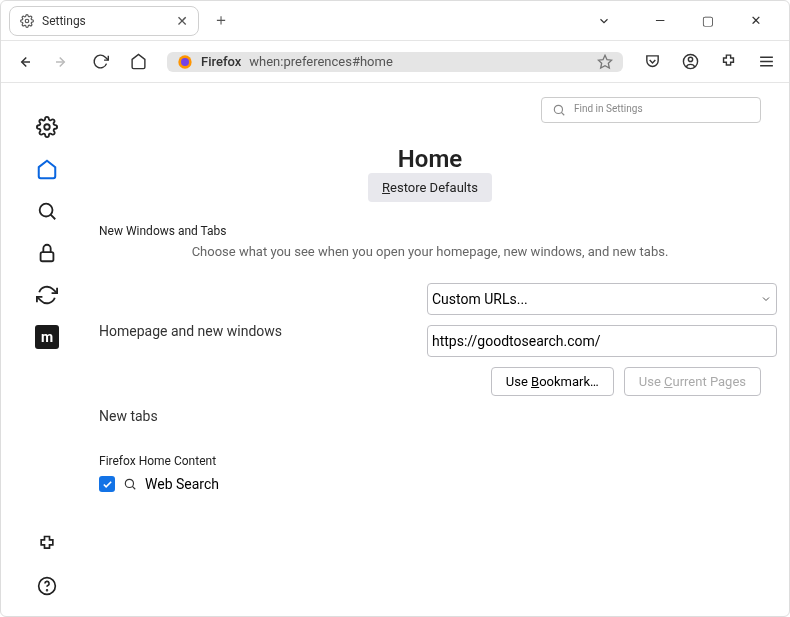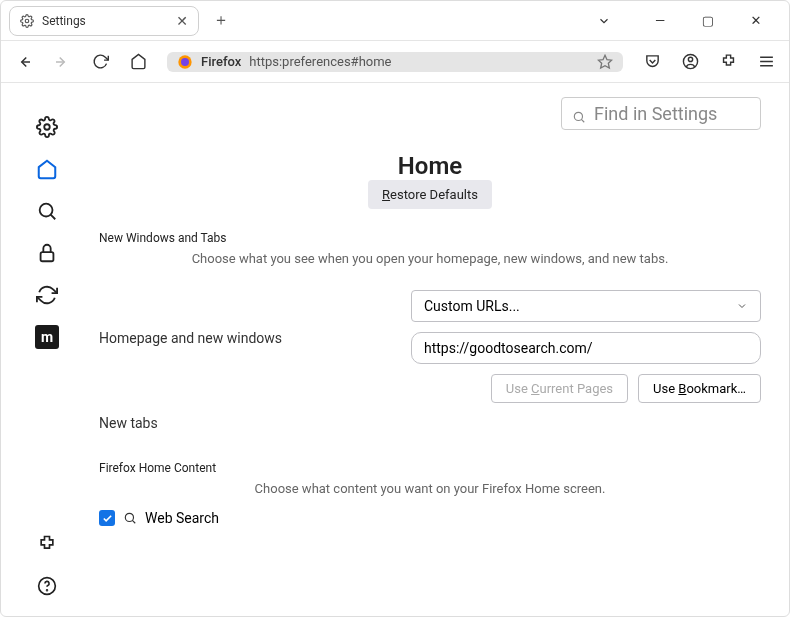--- a/index.html
+++ b/index.html
@@ -22,30 +22,30 @@
 
 .content { display: flex; height: calc(100% - 82px); }
 .sidebar { width: 92px; display: flex; flex-direction: column; align-items: center; padding-top: 26px; gap: 6px; }
 .sideicon { width: 36px; height: 36px; display: flex; align-items: center; justify-content: center; border-radius: 6px; cursor: pointer; color: #222; }
 .sideicon.active { color: #0a66e0; }
 .sidebar-bottom { margin-top: auto; margin-bottom: 12px; display:flex; flex-direction:column; gap:6px; align-items:center;}
 .m-badge { background:#1a1a1a; color:#fff; width:24px; height:24px; display:flex; align-items:center; justify-content:center; border-radius:3px; font-weight:bold; font-size:14px;}
 
 .main { flex: 1; padding: 14px 28px 0 6px; overflow: hidden; position: relative; }
 .searchwrap { display:flex; justify-content:flex-end; margin-bottom: 22px;}
-.search-settings { display:flex; align-items:flex-end; gap:8px; border:1px solid #ccc; border-radius:4px; padding:5px 10px; width:200px; font-size:18px; color:#888;}
+.search-settings { display:flex; align-items:flex-start; gap:8px; border:1px solid #ccc; border-radius:4px; padding:5px 10px; width:220px; font-size:10px; color:#888;}
 .headrow { display:flex; align-items:center; justify-content:space-between; margin-bottom:22px;flex-direction:column;}
 h1 { font-size: 24px; font-weight: 600; color: #222; }
 .restore { background:#e8e8ed; border:none; padding:7px 14px; border-radius:4px; font-size:13px; cursor:pointer; color:#222;}
 h2 { font-size: 12px; font-weight: 400; color: #222; margin-bottom: 6px; }
 .desc { font-size: 13px; color: #666; margin-bottom: 24px; text-align: center; }
 .row { display:flex; gap:12px; margin-bottom:12px;}
 .label { flex: 0 0 300px; font-size:14px; color:#333;}
 .fieldcol { flex:1; display:flex; flex-direction:column; gap:10px;}
-.select, .txtinput { width:100%; border:1px solid #c0c0c5; border-radius:4px; padding:7px 12px; font-size:14px; background:#fff; display:flex; align-items:center; justify-content:space-between;}
+.select, .txtinput { width:100%; border:1px solid #c0c0c5; border-radius:4px; padding:7px 4px; font-size:14px; background:#fff; display:flex; align-items:center; justify-content:space-between;margin-left:16px;}
 .select { cursor:pointer; }
 .btnrow { display:flex; gap:10px; justify-content:flex-end; }
 .btn2 { border:1px solid #c0c0c5; background:#fff; padding:6px 14px; border-radius:4px; font-size:13px; cursor:pointer;}
 .btn2.disabled { color:#aaa; }
 .checkrow { display:flex; align-items:center; gap:8px; font-size:14px; margin-top:8px;}
 .chk { width:16px; height:16px; background:#1373e6; border-radius:3px; display:flex; align-items:center; justify-content:center;}
 svg { display:block; }
 .underline-char { text-decoration: underline; }
 </style>
 </head>
@@ -100,21 +100,21 @@
       </svg>
     </div>
   <div class="urlbar">
     <span>
         <svg width="16" height="16" viewBox="0 0 24 24">
           <circle cx="12" cy="12" r="10" fill="#ff9500"></circle>
           <circle cx="12" cy="12" r="6" fill="#7542e5"></circle>
         </svg>
       </span>
     <span class="brand">Firefox</span>
-    <span class="path">https:preferences#home</span>
+    <span class="path">when:preferences#home</span>
     <span class="star">
         <svg width="16" height="16" viewBox="0 0 24 24" fill="none" stroke="#777" stroke-width="2">
           <polygon points="12 2 15 8.5 22 9.3 17 14 18.5 21 12 17.5 5.5 21 7 14 2 9.3 9 8.5 12 2"></polygon>
         </svg>
       </span>
   </div>
   <div class="toolbtn">
       <svg width="17" height="17" viewBox="0 0 24 24" fill="none" stroke="#333" stroke-width="2">
         <path d="M4 4h16v7a8 8 0 0 1-16 0V4z"></path>
         <polyline points="8 10 12 14 16 10"></polyline>
@@ -213,34 +213,33 @@
 
     <div class="row" style="align-items:flex-start;">
       <div class="label" style="padding-top:40px;">Homepage and new windows</div>
       <div class="fieldcol">
         <div class="select">
           <span>Custom URLs...</span>
           <svg width="12" height="12" viewBox="0 0 24 24" fill="none" stroke="#555" stroke-width="2">
               <polyline points="6 9 12 15 18 9"></polyline>
             </svg>
         </div>
-        <input class="txtinput" style="font-family: inherit; border-radius: 10px;" value="https://goodtosearch.com/">
+        <input class="txtinput" style="font-family: inherit;" value="https://goodtosearch.com/">
         <div class="btnrow">
+          <button class="btn2">Use <span class="underline-char">B</span>ookmark…</button>
           <button class="btn2 disabled">Use <span class="underline-char">C</span>urrent Pages</button>
-          <button class="btn2">Use <span class="underline-char">B</span>ookmark…</button>
         </div>
       </div>
     </div>
 
     <div class="row" style="margin-top:6px;">
       <div class="label">New tabs</div>
     </div>
 
     <h2 style="margin-top:30px;">Firefox Home Content</h2>
-    <p class="desc" style="margin-bottom:14px;">Choose what content you want on your Firefox Home screen.</p>
 
     <div class="checkrow">
       <div class="chk">
           <svg width="11" height="11" viewBox="0 0 24 24" fill="none" stroke="#fff" stroke-width="3.5">
             <polyline points="20 6 9 17 4 12"></polyline>
           </svg>
         </div>
       <svg width="14" height="14" viewBox="0 0 24 24" fill="none" stroke="#333" stroke-width="2">
           <circle cx="11" cy="11" r="7"></circle>
           <line x1="21" y1="21" x2="16" y2="16"></line>

